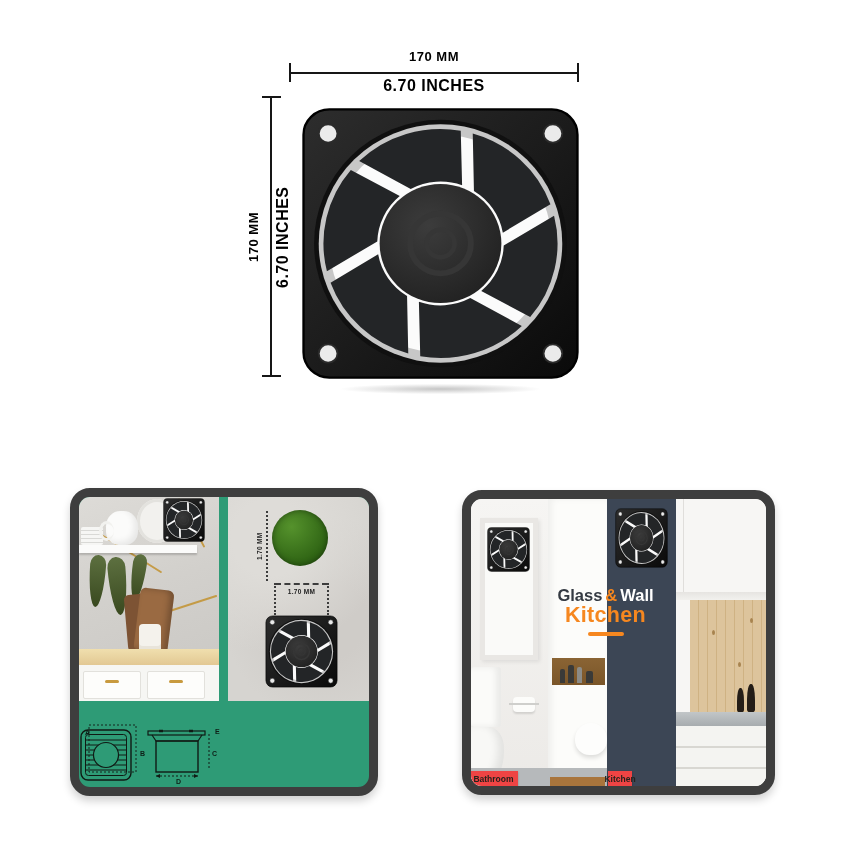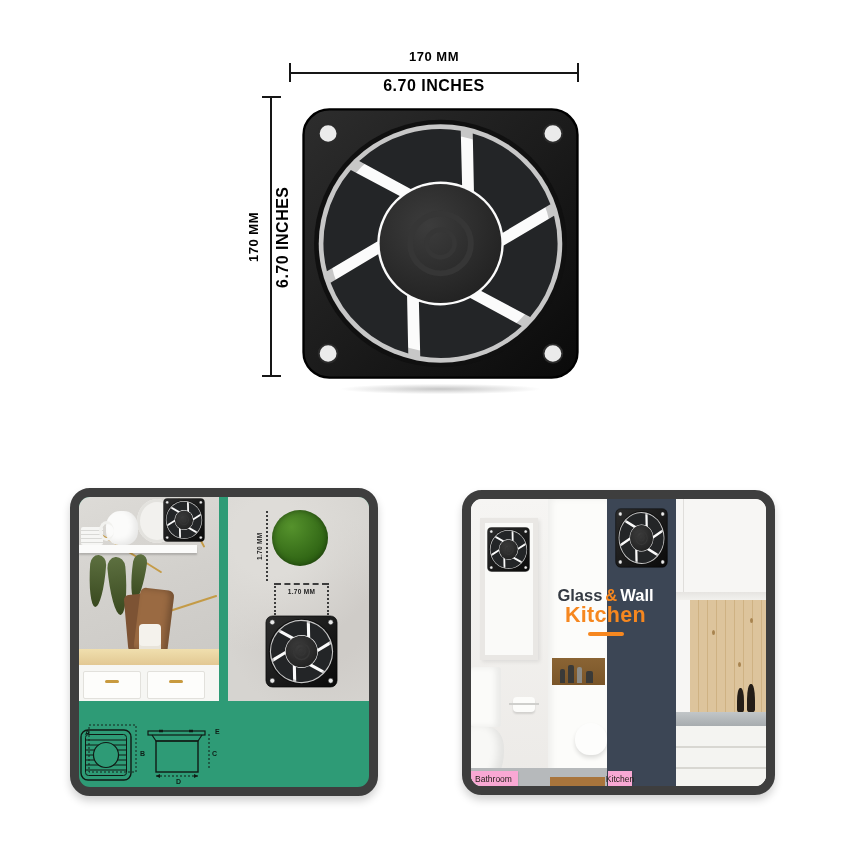--- a/index.html
+++ b/index.html
@@ -92,21 +92,21 @@
   #countertop{left:0;top:213px;width:90px;height:14px;background:linear-gradient(#c2c6c8,#a7acaf);}
   #drawers{left:0;top:227px;width:90px;height:60px;background:#f4f4f1;}
   .drawline{position:absolute;left:0;width:90px;height:2px;background:#d8d7d2;}
   .grinder{position:absolute;background:#241d17;border-radius:45% 45% 18% 18%/55% 55% 10% 10%;}
   
   #mount-heading{left:72px;top:88px;width:125px;text-align:center;}
   #mh-line1{font-size:16.5px;font-weight:bold;line-height:17px;}
   #mh-line1 .glass{color:#343a42;} #mh-line1 .amp{color:#f6871f;margin:0 3px;} #mh-line1 .wall{color:#ffffff;margin-top:33px;}
   #mh-line2{font-size:21.5px;font-weight:bold;color:#f6871f;line-height:23px;letter-spacing:.3px;}
   #mh-underline{width:36px;height:3.5px;background:#f6871f;border-radius:2px;margin:5px auto 0;}
-  .tag{position:absolute;height:16px;background:#f9a8d4;color:#27221c;font-size:8.5px;font-weight:normal;
+  .tag{position:absolute;height:16px;background:#ef4444;color:#27221c;font-size:8.5px;font-weight:bold;
     display:flex;align-items:center;justify-content:center;box-shadow:0 1px 2px rgba(0,0,0,.25);}
 </style>
 </head>
 <body>
 
 <div id="canvas">
 
   <svg width="0" height="0" style="position:absolute" aria-hidden="true">
     <defs>
       <linearGradient id="frameG" x1="0" y1="0" x2="1" y2="1">

